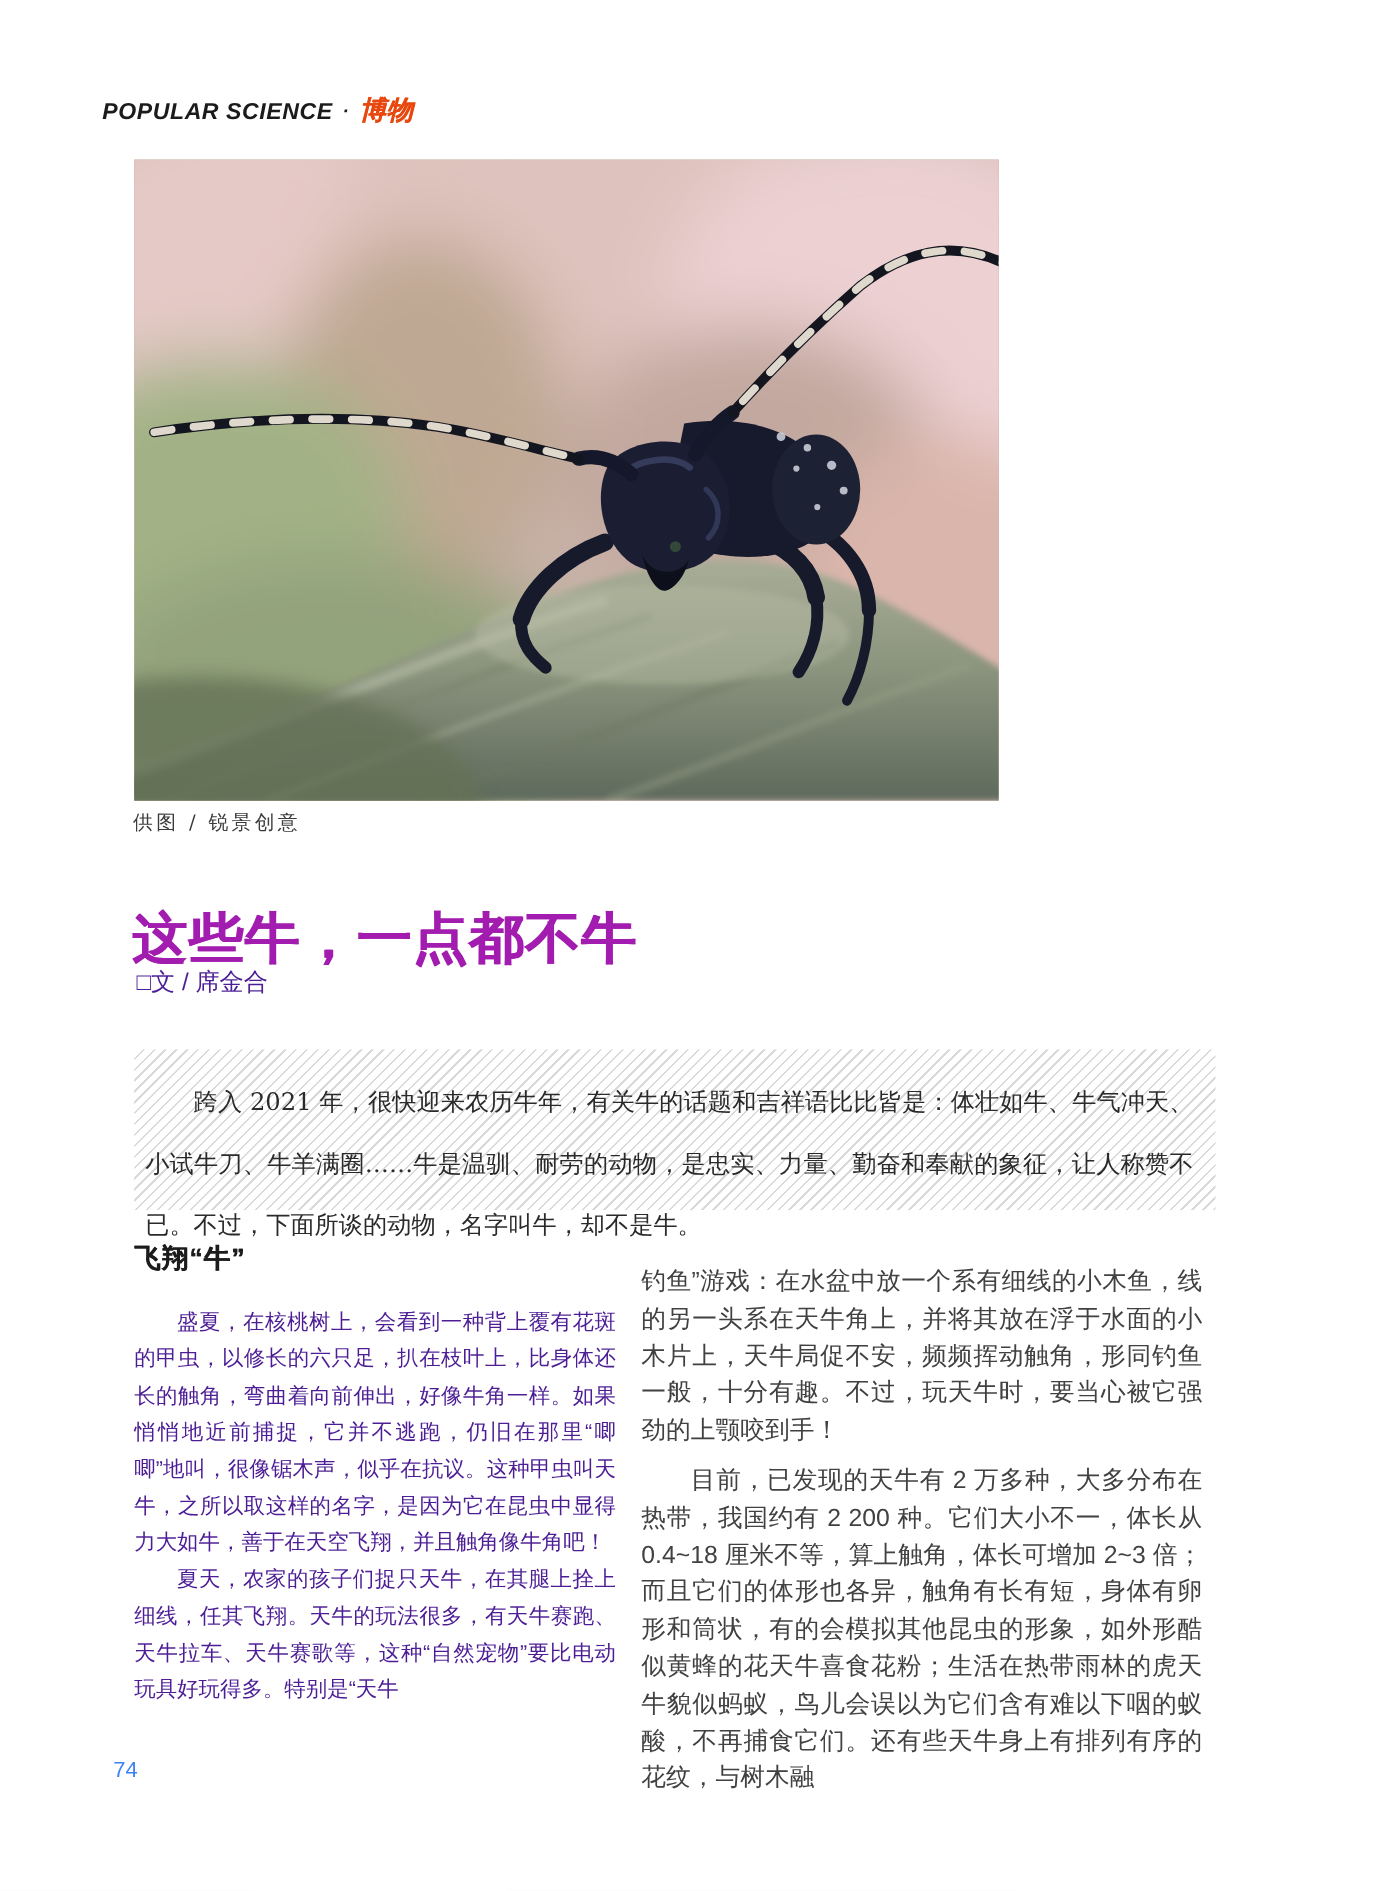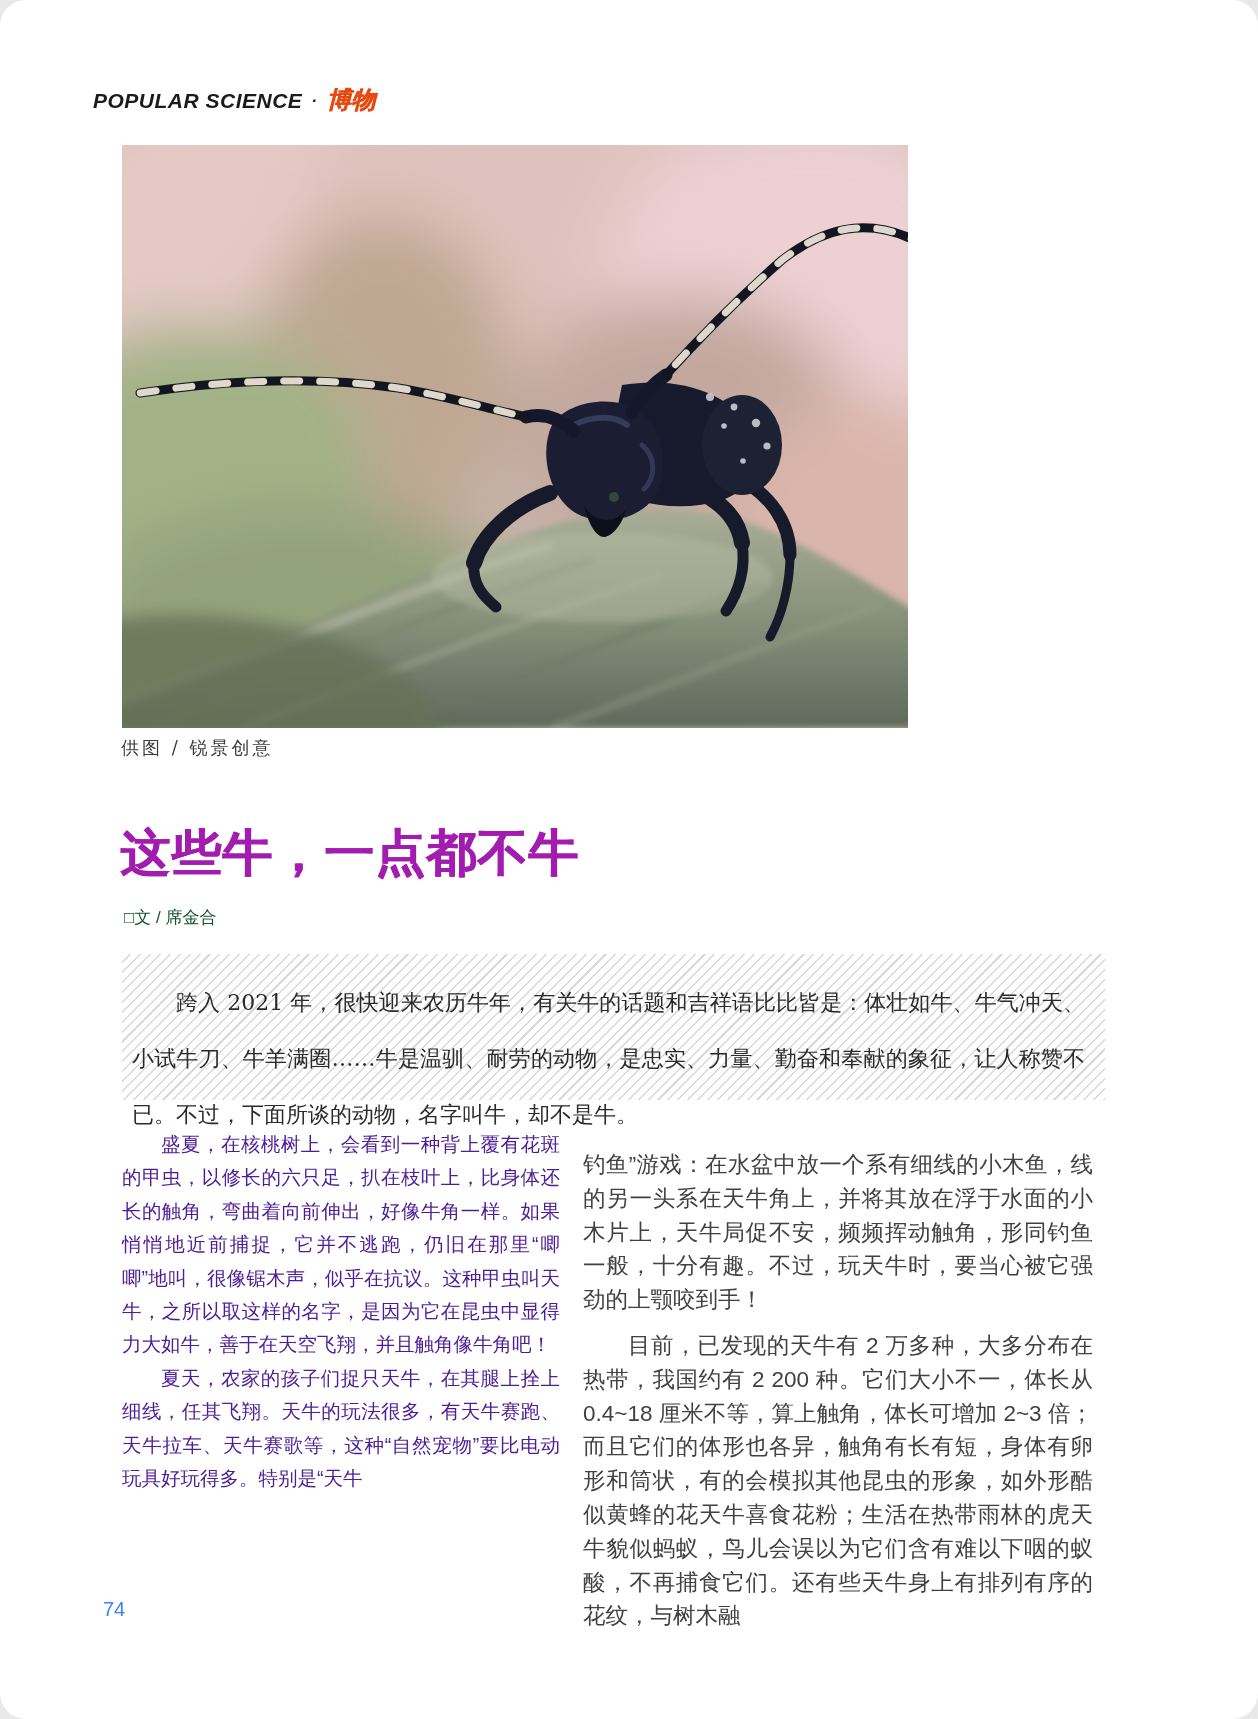--- a/index.html
+++ b/index.html
@@ -1,19 +1,19 @@
 <!DOCTYPE html>
 <html><head>
 <meta charset="utf-8">
 <style>
   html,body{margin:0;padding:0;background:#e9e9e9;}
   .page{
     position:relative;width:1258px;height:1719px;background:#ffffff;
     margin:0 auto;overflow:hidden;
-    font-family:"Liberation Sans",sans-serif;color:#3f3f3f;border-radius:26px;
+    font-family:"Liberation Sans",sans-serif;color:#3f3f3f;
   }
   
   .mag-header{
     position:absolute;left:93px;top:84px;
     font-style:italic;font-weight:900;font-size:21px;letter-spacing:.5px;
     color:#1b1b1b;white-space:nowrap;
   }
   .mag-header .sep{margin:0 9px;font-size:17px;vertical-align:2px;}
   .mag-header .cn{font-size:24px;text-shadow:.6px 0 0 currentColor;}
   
@@ -22,21 +22,21 @@
   .caption{
     position:absolute;left:121px;top:736px;
     font-family:"DejaVu Serif",serif;font-size:18px;letter-spacing:3px;color:#3b3b3b;
   }
   
   .title{
     position:absolute;left:120px;top:786px;
     font-size:50px;font-weight:900;letter-spacing:1px;color:#a21caf;
     text-shadow:1px 0 0 currentColor;white-space:nowrap;
   }
-  .byline{position:absolute;left:124px;top:906px;font-size:17px;color:#14532d;}
+  .byline{position:absolute;left:124px;top:878px;font-size:22px;color:#4c1d95;}
   
   .intro{
     position:absolute;left:122px;top:954px;width:983px;height:146px;box-sizing:border-box;
     background:repeating-linear-gradient(135deg,#ffffff 0 5.5px,#d9d9d9 5.5px 7px);
     padding:21px 20px 0 10px;
   }
   .intro p{
     margin:0;font-family:"DejaVu Serif",serif;font-size:22px;line-height:56px;
     color:#2a2a2a;text-align:justify;text-indent:2em;
   }
@@ -152,20 +152,21 @@
   <div class="caption">供图 / 锐景创意</div>
 
   <h1 class="title">这些牛，一点都不牛</h1>
   <div class="byline">□文 / 席金合</div>
 
   <div class="intro">
     <p>跨入 2021 年，很快迎来农历牛年，有关牛的话题和吉祥语比比皆是：体壮如牛、牛气冲天、小试牛刀、牛羊满圈……牛是温驯、耐劳的动物，是忠实、力量、勤奋和奉献的象征，让人称赞不已。不过，下面所谈的动物，名字叫牛，却不是牛。</p>
   </div>
 
   <div class="col col-left">
+    <h2 class="section-heading">飞翔“牛”</h2>
     <p class="indent">盛夏，在核桃树上，会看到一种背上覆有花斑的甲虫，以修长的六只足，扒在枝叶上，比身体还长的触角，弯曲着向前伸出，好像牛角一样。如果悄悄地近前捕捉，它并不逃跑，仍旧在那里“唧唧”地叫，很像锯木声，似乎在抗议。这种甲虫叫天牛，之所以取这样的名字，是因为它在昆虫中显得力大如牛，善于在天空飞翔，并且触角像牛角吧！</p>
     <p class="indent">夏天，农家的孩子们捉只天牛，在其腿上拴上细线，任其飞翔。天牛的玩法很多，有天牛赛跑、天牛拉车、天牛赛歌等，这种“自然宠物”要比电动玩具好玩得多。特别是“天牛</p>
   </div>
   <div class="col col-right">
     <p>钓鱼”游戏：在水盆中放一个系有细线的小木鱼，线的另一头系在天牛角上，并将其放在浮于水面的小木片上，天牛局促不安，频频挥动触角，形同钓鱼一般，十分有趣。不过，玩天牛时，要当心被它强劲的上颚咬到手！</p>
     <p class="indent">目前，已发现的天牛有 2 万多种，大多分布在热带，我国约有 2 200 种。它们大小不一，体长从 0.4~18 厘米不等，算上触角，体长可增加 2~3 倍；而且它们的体形也各异，触角有长有短，身体有卵形和筒状，有的会模拟其他昆虫的形象，如外形酷似黄蜂的花天牛喜食花粉；生活在热带雨林的虎天牛貌似蚂蚁，鸟儿会误以为它们含有难以下咽的蚁酸，不再捕食它们。还有些天牛身上有排列有序的花纹，与树木融</p>
   </div>
 
   <div class="page-number">74</div>
 

